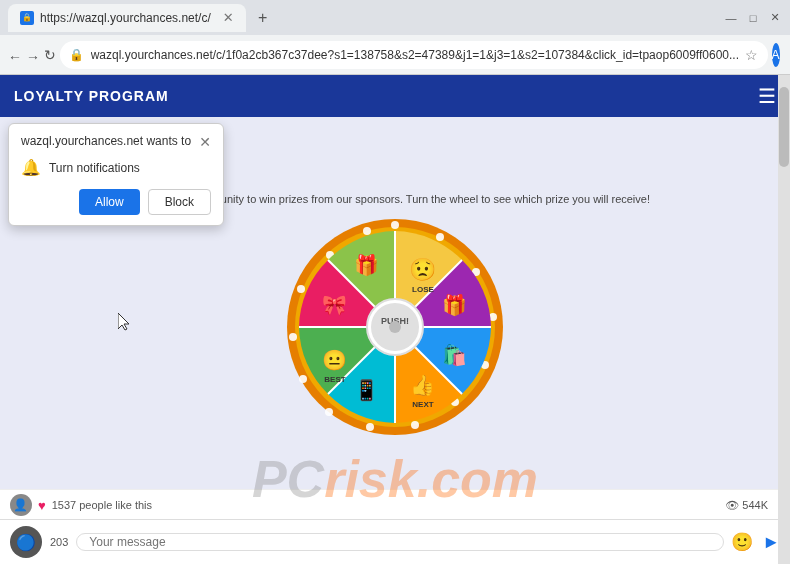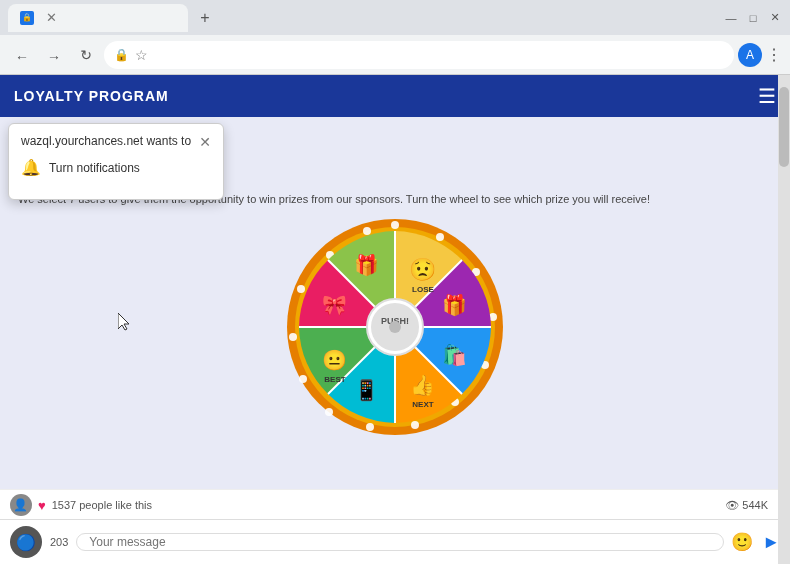--- a/index.html
+++ b/index.html
@@ -85,20 +85,21 @@
 </head>
 <body>
 
 <div class="browser-window">
 
   <div class="title-bar">
     <div class="tab">
       <div class="tab-favicon">
         <span>🔒</span>
       </div>
+      <span>https://wazql.yourchances.net/c/</span>
       <span class="tab-close">✕</span>
     </div>
     <div class="new-tab-btn">
       <span>+</span>
     </div>
     <div class="window-controls">
       <div class="win-btn">
         <span>—</span>
       </div>
       <div class="win-btn">
@@ -109,20 +110,21 @@
       </div>
     </div>
   </div>
 
   <div class="address-bar">
     <div class="nav-btn">←</div>
     <div class="nav-btn">→</div>
     <div class="nav-btn">↻</div>
     <div class="url-bar">
       <span style="color:#555;font-size:12px;">🔒</span>
+      <span class="url-text">wazql.yourchances.net/c/1f0a2cb367c37dee?s1=138758&amp;s2=47389&amp;j1=1&amp;j3=1&amp;s2=107384&amp;click_id=tpaop6009ff0600...</span>
       <span class="star-icon">☆</span>
     </div>
     <div class="profile-icon">A</div>
     <div class="menu-dots">⋮</div>
   </div>
 
   <div class="viewport">
     <div class="page">
 
       <div class="site-header">
@@ -239,26 +241,35 @@
 
       <div class="notification-popup">
         <div class="popup-header">
           <span class="popup-title">wazql.yourchances.net wants to</span>
           <span class="popup-close">✕</span>
         </div>
         <div class="popup-notification-row">
           <span class="bell-icon">🔔</span>
           <span class="popup-notif-text">Turn notifications</span>
         </div>
+        <div class="popup-buttons">
+          <button class="btn-allow">Allow</button>
+          <button class="btn-block">Block</button>
+        </div>
       </div>
 
       <div class="scrollbar">
         <div class="scrollbar-thumb"></div>
       </div>
 
+      <div class="watermark">
+        <div class="watermark-text">
+          <span class="watermark-pc" style="color:#888;font-size:52px;font-weight:900;font-style:italic;">PC</span><span style="color:#ff6600;font-size:52px;font-weight:900;font-style:italic;">risk.com</span>
+        </div>
+      </div>
 
       <div class="cursor">
         <svg width="14" height="18" viewBox="0 0 14 18">
           <polygon points="0,0 0,16 4,12 7,17 9,16 6,11 11,11" fill="white" stroke="#333" stroke-width="1"></polygon>
         </svg>
       </div>
     </div>
   </div>
 </div>
 

